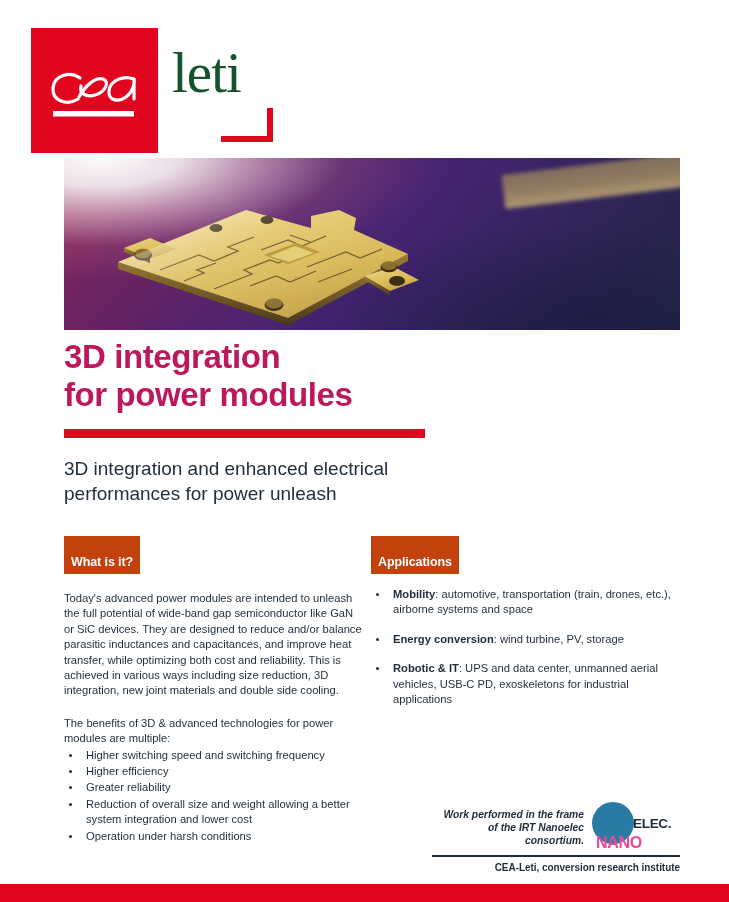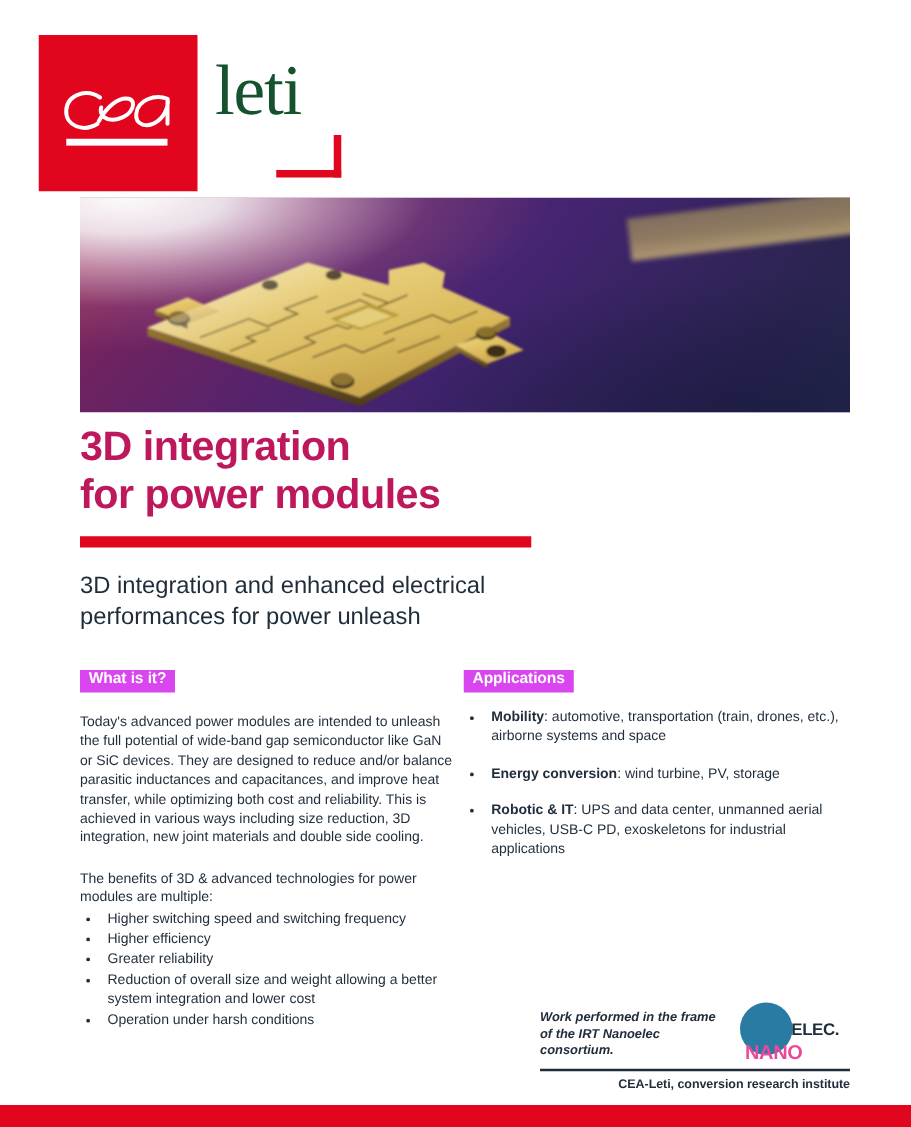--- a/index.html
+++ b/index.html
@@ -133,26 +133,26 @@
     top: 536px;
     font-size: 11.2px;
     line-height: 15.4px;
     color: #1f2c3a;
   }
   .col-left  { left: 64px;  width: 300px; }
   .col-right { left: 371px; width: 300px; }
 
   .badge {
     display: inline-block;
-    background: #d946ef;
+    background: #c2410c;
     color: #ffffff;
     font-size: 12.5px;
     font-weight: 700;
     line-height: 13px;
-    padding: 0 7px 5px 7px;
+    padding: 20px 7px 5px 7px;
     letter-spacing: -0.1px;
   }
   .para { margin-top: 17px; }
 
   ul.bullets {
     margin: 0;
     padding: 0;
     list-style: none;
   }
   ul.bullets li {
@@ -173,20 +173,21 @@
   ul.bullets.spaced li { margin-top: 14px; }
   ul.bullets.spaced li:first-child { margin-top: 13px; }
   ul.bullets li b { font-weight: 700; }
 
   
   .credit {
     position: absolute;
     left: 432px;
     top: 808px;
     width: 152px;
+    text-align: right;
     font-size: 10.3px;
     line-height: 13px;
     font-style: italic;
     font-weight: 700;
     color: #1f2c3a;
   }
   .nanoelec {
     position: absolute;
     left: 592px;
     top: 802px;

